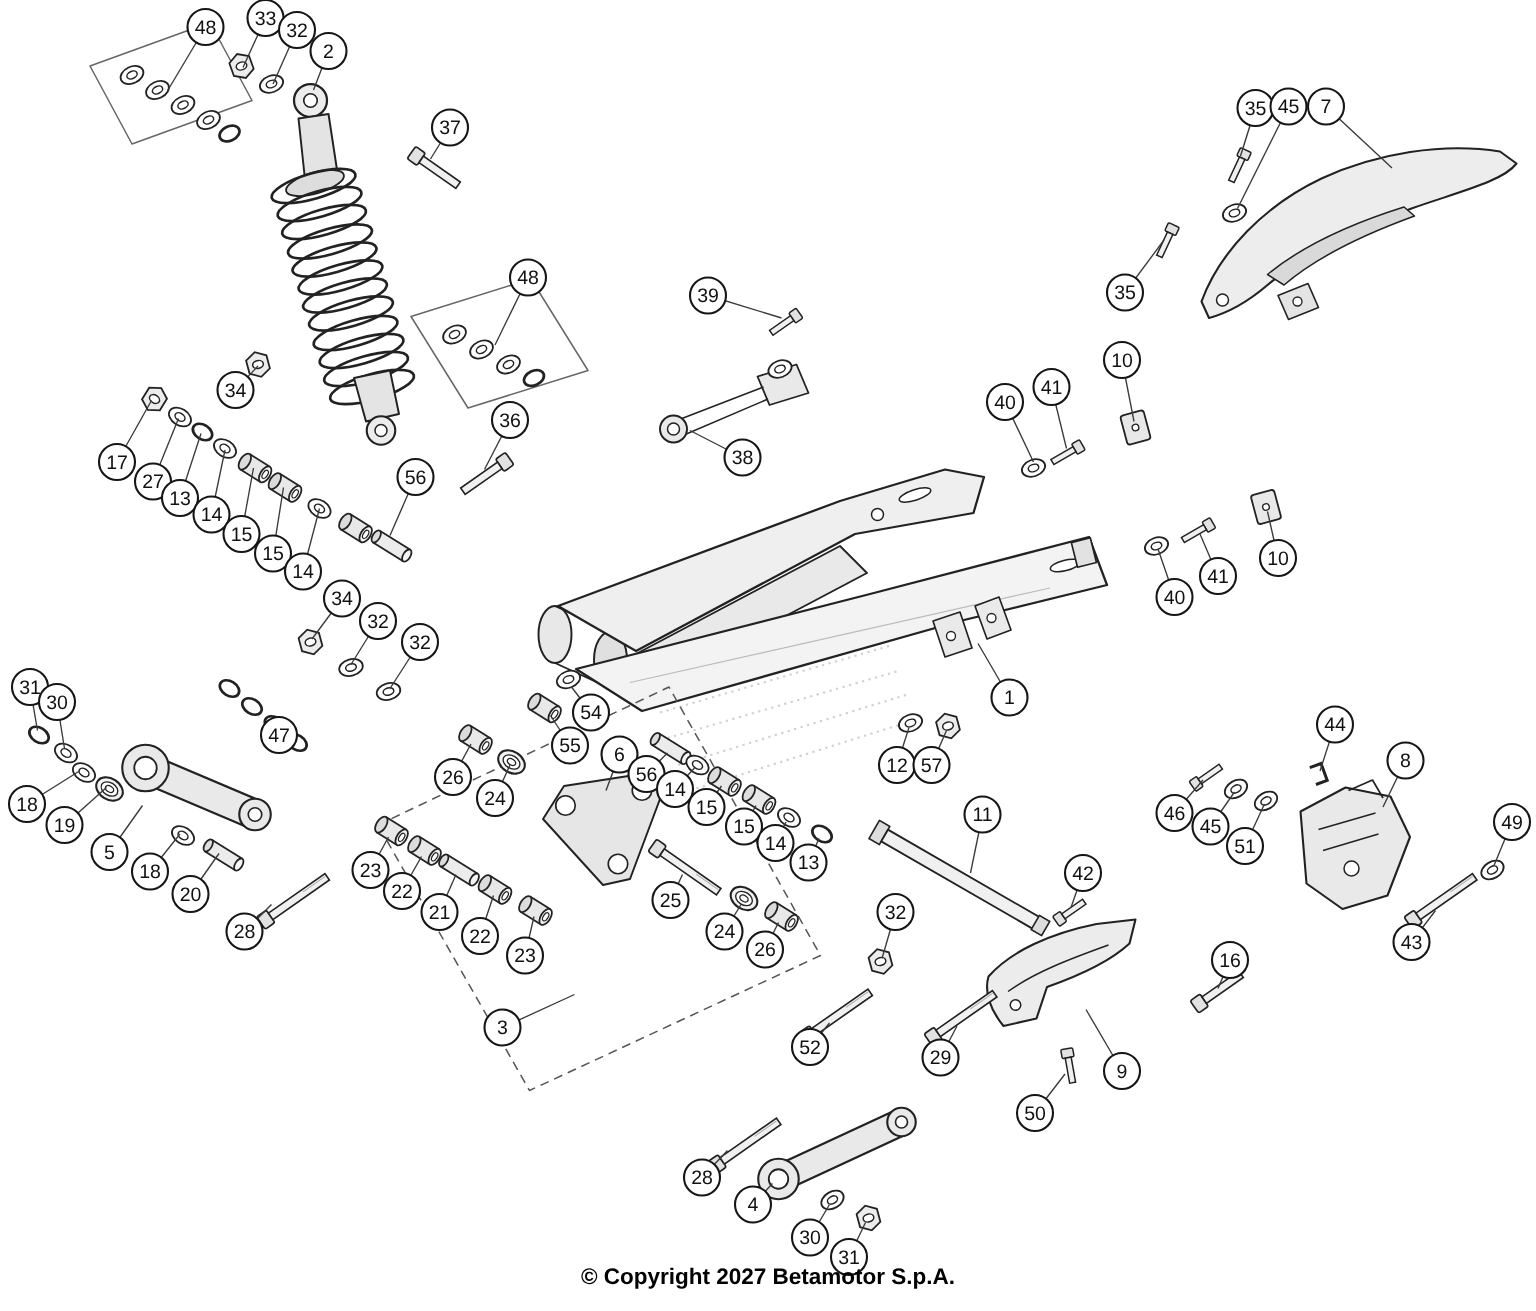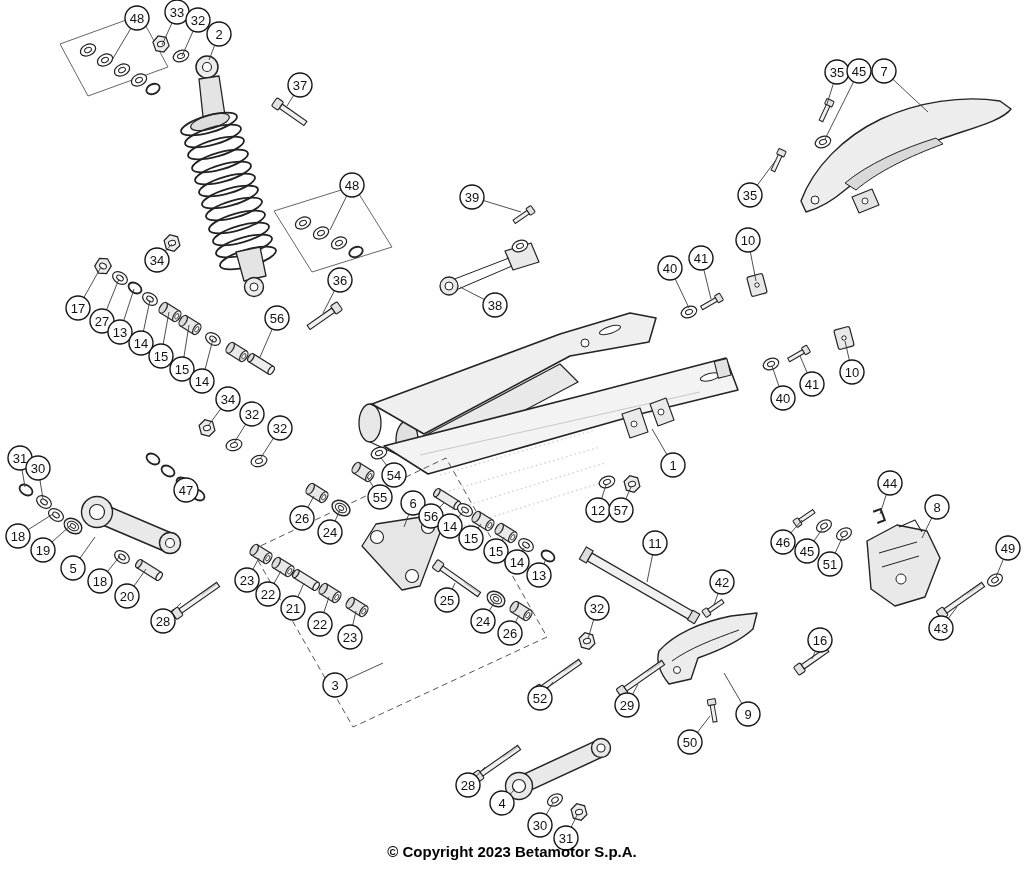--- a/index.html
+++ b/index.html
@@ -688,14 +688,14 @@
           <circle cx="540" cy="825" r="12"></circle>
           <text x="540" y="829.5">30</text>
         </g>
         <g>
           <circle cx="566" cy="838" r="12"></circle>
           <text x="566" y="842.5">31</text>
         </g>
       </g>
   </svg>
 
-  <div class="copyright">© Copyright 2023 Betamotor S.p.A.</div>
+  <div class="copyright">© Copyright 2027 Betamotor S.p.A.</div>
 </div>
 
 </body></html>

